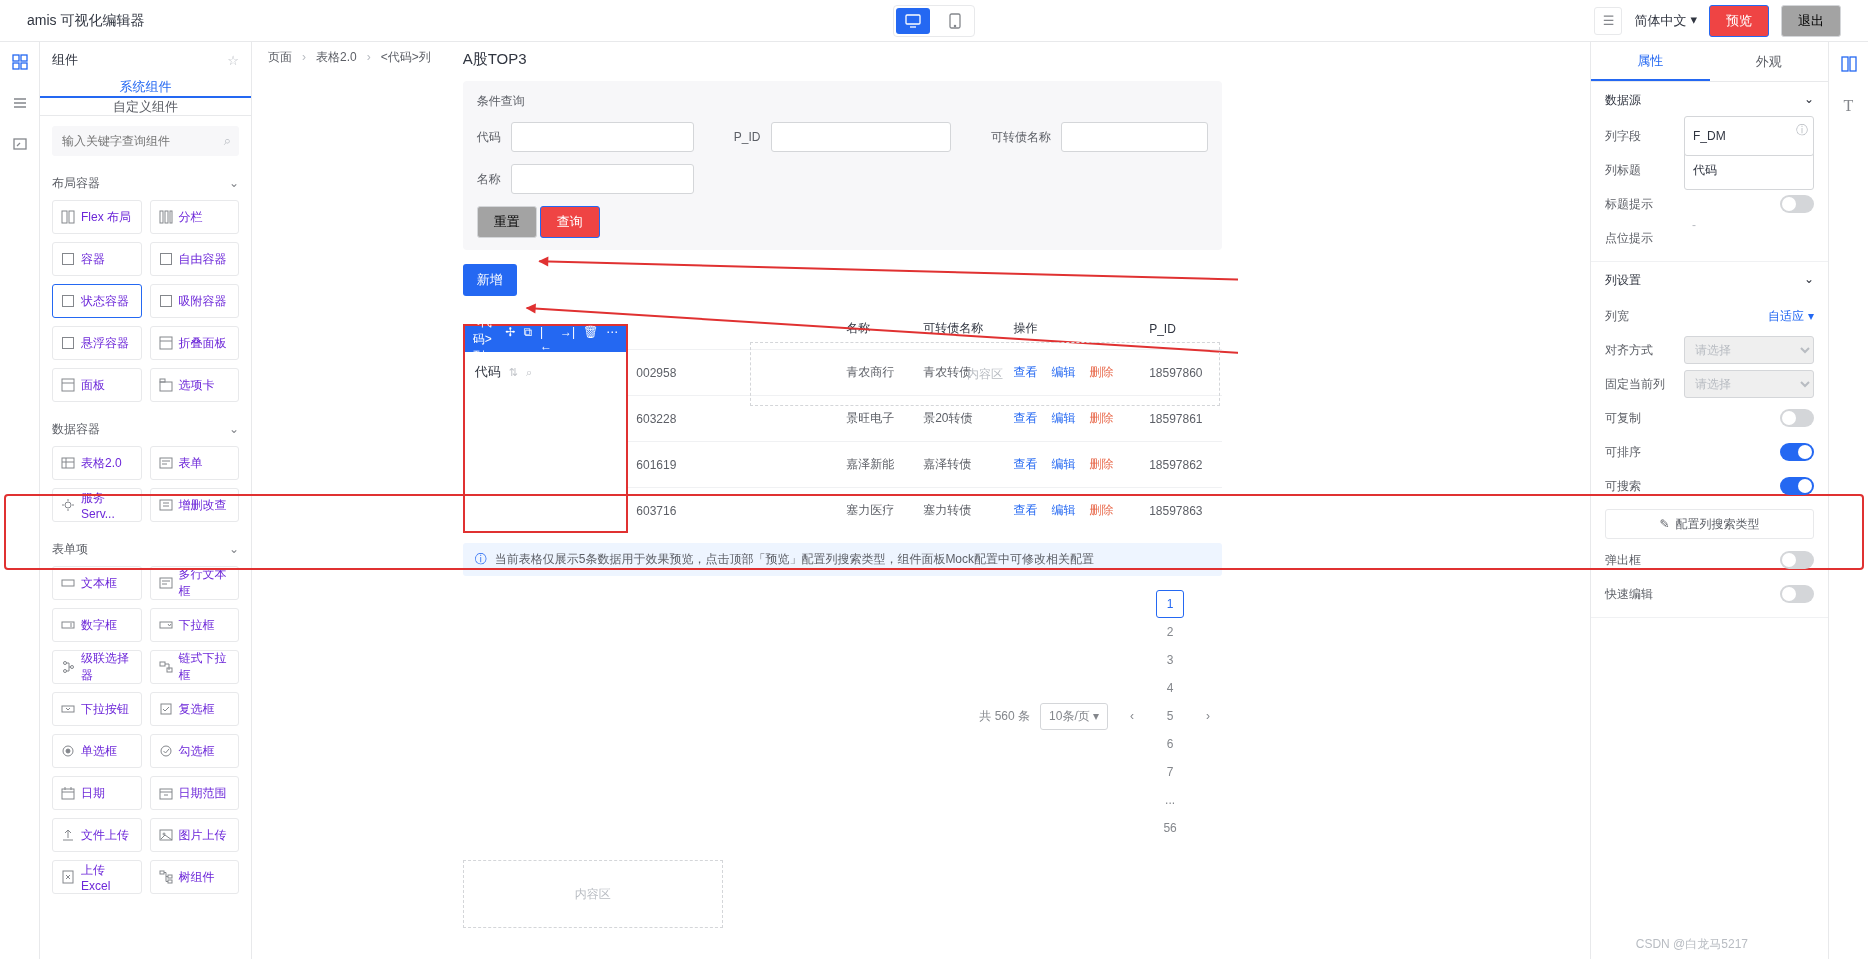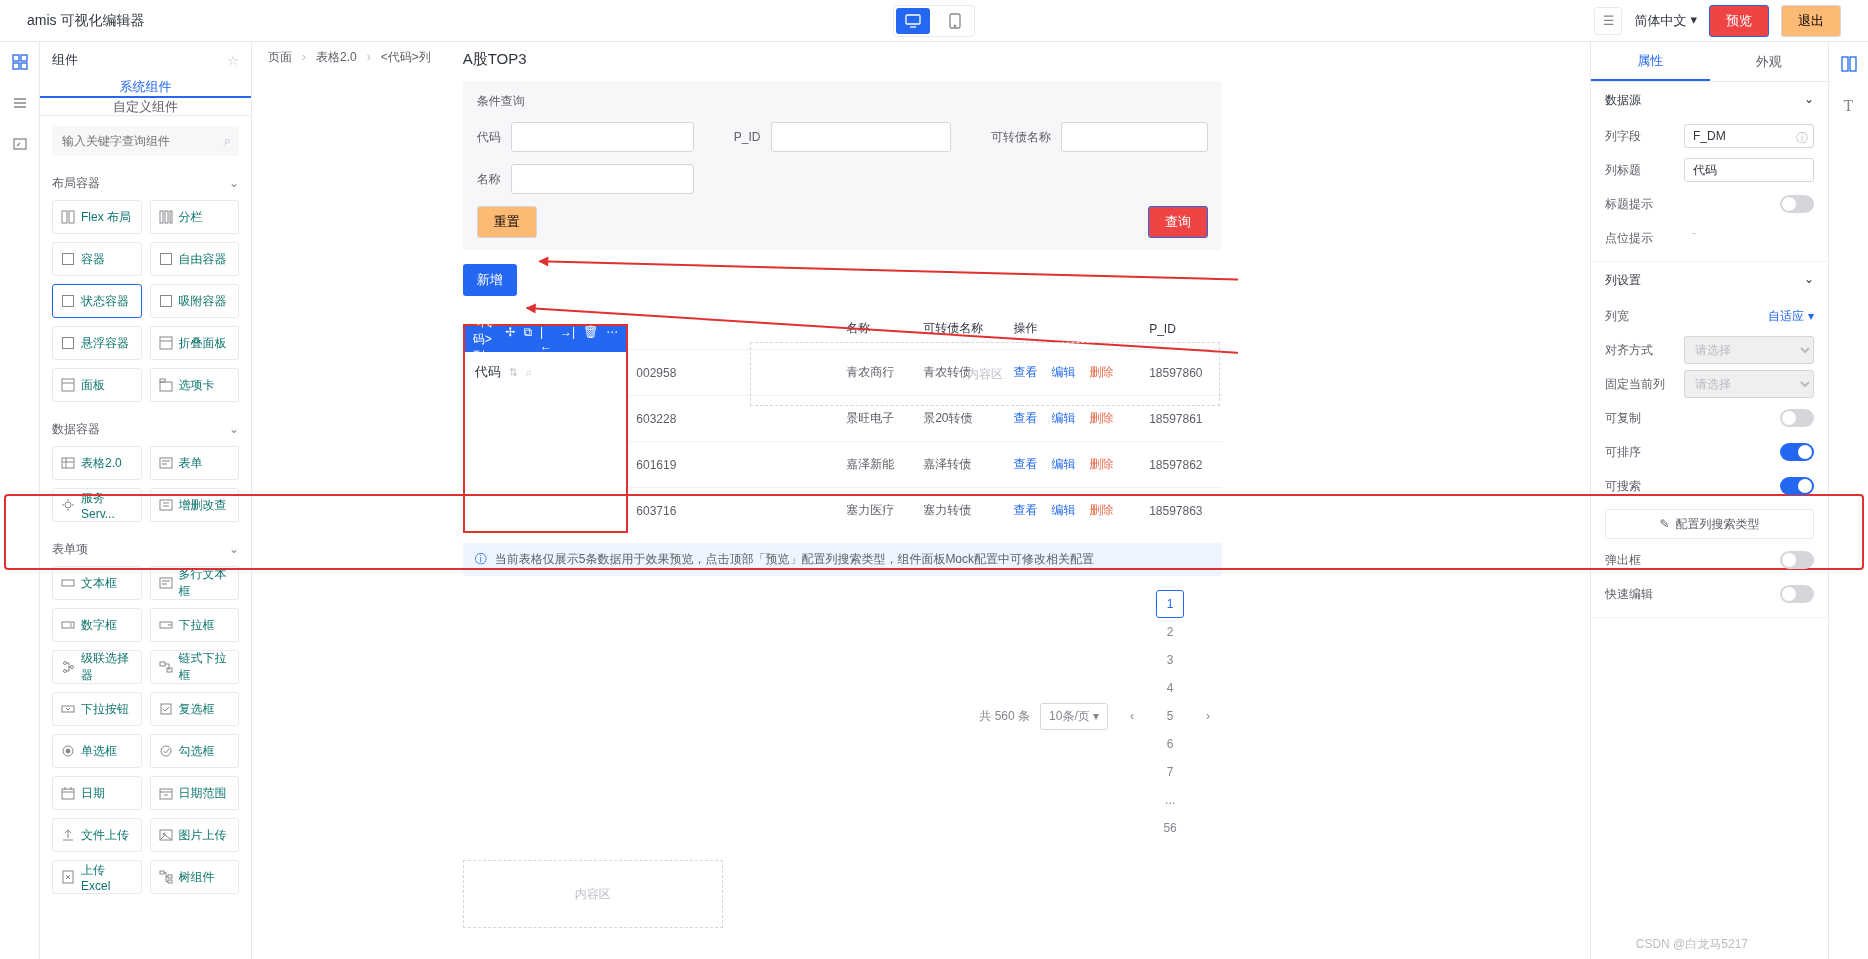--- a/index.html
+++ b/index.html
@@ -6,59 +6,59 @@
 body { font-size:13px; color:#303540; background:#fff; overflow:hidden; }
 
 
 .topbar { height:42px; display:flex; align-items:center; padding:0 27px; border-bottom:1px solid #e8e9eb; position:relative; }
 .topbar .title { font-size:14px; }
 .topbar-center { position:absolute; left:50%; transform:translateX(-50%); display:flex; gap:8px; border:1px solid #e8e9eb; border-radius:4px; padding:2px; }
 .topbar-center .dev { display:flex; align-items:center; justify-content:center; width:34px; height:26px; border-radius:3px; }
 .topbar-center .dev.active { background:#2468f2; color:#fff; }
 .topbar-right { margin-left:auto; display:flex; align-items:center; gap:12px; }
 .lang { display:flex; align-items:flex-start; gap:4px; color:#303540; }
-.btn { padding:6px 16px; border-radius:3px; border:1px solid #d4d6d9; background:#fdba74; cursor:pointer; font-size:13px; }
+.btn { padding:6px 16px; border-radius:3px; border:1px solid #d4d6d9; background:#a3a3a3; cursor:pointer; font-size:13px; }
 .btn.primary { background:#ef4444; color:#fff; border-color:#2468f2; }
 .icon-btn { width:28px; height:28px; display:flex; align-items:center; justify-content:center; border:1px solid #e8e9eb; border-radius:3px; color:#84878c; }
 
 
 .container { display:flex; height:calc(100vh - 42px); }
 .sidebar-rail { width:40px; border-right:1px solid #e8e9eb; display:flex; flex-direction:column; align-items:center; padding-top:12px; gap:22px; color:#84878c; }
 .sidebar-rail .rail.active { color:#2468f2; }
 .left-panel { width:212px; border-right:1px solid #e8e9eb; display:flex; flex-direction:column; overflow-y:auto; }
 .lp-head { height:36px; display:flex; align-items:center; padding:0 12px; font-weight:500; justify-content:space-between; }
 .lp-head .pin { color:#b8bcc2; }
 .lp-tabs { display:flex; height:38px; border-bottom:1px solid #e8e9eb;flex-direction:column; }
 .lp-tab { flex:1; display:flex; align-items:center; justify-content:center; color:#5c5f66; }
 .lp-tab.active { color:#2468f2; border-bottom:2px solid #2468f2; }
 .lp-search { padding:10px 12px; }
 .lp-search input { width:100%; height:30px; background:#f7f7f9; border:none; border-radius:3px; padding:0 28px 0 10px; font-size:12px; color:#84878c; }
 .lp-search .wrap { position:relative; }
 .lp-search .sico { position:absolute; right:8px; top:7px; color:#b8bcc2; }
 .sec-head { height:34px; padding:0 12px; display:flex; align-items:center; justify-content:space-between; font-size:12px; color:#5c5f66; font-weight:500; }
 .sec-head .chev { color:#84878c; }
 .comp-grid { display:grid; grid-template-columns:1fr 1fr; gap:8px; padding:0 12px 10px; }
-.comp { border:1px solid #e8e9eb; border-radius:3px; height:32px; display:flex; align-items:center; gap:6px; padding:16px 8px; font-size:12px; color:#0f766e; }
+.comp { border:1px solid #e8e9eb; border-radius:3px; height:32px; display:flex; align-items:center; gap:6px; padding:16px 8px; font-size:12px; color:#6d28d9; }
 .comp svg, .comp .ci { width:14px; height:14px; color:#84878c; flex:none; }
 .comp.sel { border-color:#2468f2; }
 
 
 .canvas-wrap { flex:1; display:flex; background:#fff; overflow:hidden; }
 .bc { height:30px; display:flex; align-items:center; gap:10px; padding:0 16px; color:#5c5f66; font-size:12px; }
 .bc .sep { color:#b8bcc2; }
 .canvas { padding:8px 16px 16px; overflow-y:auto; height:100%; position:relative; }
 .page-title { font-size:15px; font-weight:500; margin-bottom:12px; }
 
 .filter { background:#f7f7f9; border-radius:4px; padding:12px 14px; margin-bottom:14px; }
 .filter-title { font-size:12px; color:#5c5f66; margin-bottom:12px; }
 .filter-grid { display:grid; grid-template-columns:repeat(3,1fr); gap:12px 40px; margin-bottom:12px; }
 .ff { display:flex; align-items:center; gap:10px; }
 .ff label { font-size:12px; color:#5c5f66; width:auto; }
 .ff .inp { flex:1; max-width:240px; height:30px; border:1px solid #d4d6d9; border-radius:3px; background:#fff; }
-.filter-actions { display:flex; justify-content:space-between; gap:16px; }
+.filter-actions { display:flex; justify-content:flex-start; gap:3px; }
 
 .add-btn { background:#2468f2; color:#fff; padding:7px 14px; border-radius:3px; border:none; font-size:13px; display:inline-block; }
 .placeholder { position:absolute; right:18px; top:98px; width:470px; height:96px; border:1px dashed #d4d6d9; display:flex; align-items:center; justify-content:center; color:#b8bcc2; font-size:12px; }
 
 .col-box { margin-top:14px; border:2px solid #e03131; width:210px; position:relative; }
 .col-hdr { background:#2468f2; color:#fff; height:26px; display:flex; align-items:center; gap:6px; padding:0 8px; font-size:12px; }
 .col-hdr .tools { display:flex; gap:8px; font-size:12px; }
 .col-label { height:40px; display:flex; align-items:center; gap:8px; padding:0 10px; font-weight:500; }
 .col-label .ctrl { color:#c1c4c9; font-size:11px; }
 .red-line { position:absolute; height:2px; background:#e03131; transform-origin:left center; }
@@ -83,21 +83,21 @@
 
 .right-rail { width:40px; border-left:1px solid #e8e9eb; display:flex; flex-direction:column; align-items:center; padding-top:14px; gap:22px; color:#84878c; }
 .right-rail .r.active { color:#2468f2; }
 .right-panel { width:238px; border-left:1px solid #e8e9eb; display:flex; flex-direction:column; overflow-y:auto; }
 .rp-tabs { display:flex; height:40px; border-bottom:1px solid #e8e9eb; }
 .rp-tab { flex:1; display:flex; align-items:center; justify-content:center; font-size:13px; color:#5c5f66; }
 .rp-tab.active { color:#2468f2; border-bottom:2px solid #2468f2; }
 .rp-sec { padding:10px 14px 6px; border-bottom:1px solid #f0f1f3; }
 .rp-sec-head { display:flex; justify-content:space-between; font-size:12px; font-weight:500; margin-bottom:10px; color:#303540; }
 .rp-field { display:flex; align-items:center; justify-content:space-between; height:34px; font-size:12px; color:#5c5f66; }
-.rp-field input,.rp-field .val { width:130px; height:24px; border:1px solid #d4d6d9; border-radius:3px; padding:0 8px; font-size:12px; color:#303540; }
+.rp-field input,.rp-field .val { width:130px; height:40px; border:1px solid #d4d6d9; border-radius:3px; padding:0 8px; font-size:12px; color:#303540; }
 .rp-field .val.noborder { border:none; }
 .rp-field .link { color:#2468f2; display:flex; align-items:center; gap:4px; }
 .rp-field select { width:130px; height:28px; border:1px solid #d4d6d9; border-radius:3px; color:#b8bcc2; font-size:12px; padding:0 6px; }
 .switch { width:34px; height:18px; background:#d4d6d9; border-radius:9px; position:relative; }
 .switch.on { background:#2468f2; }
 .switch::after { content:""; position:absolute; width:14px; height:14px; background:#fff; border-radius:50%; top:2px; left:2px; transition:.2s; }
 .switch.on::after { left:18px; }
 .cfg-btn { display:flex; gap:6px; align-items:center; justify-content:center; border:1px solid #e8e9eb; border-radius:3px; height:30px; font-size:12px; color:#5c5f66; margin-top:6px; }
 .watermark { position:fixed; bottom:6px; right:120px; font-size:12px; color:#b8bcc2; }
 </style>

